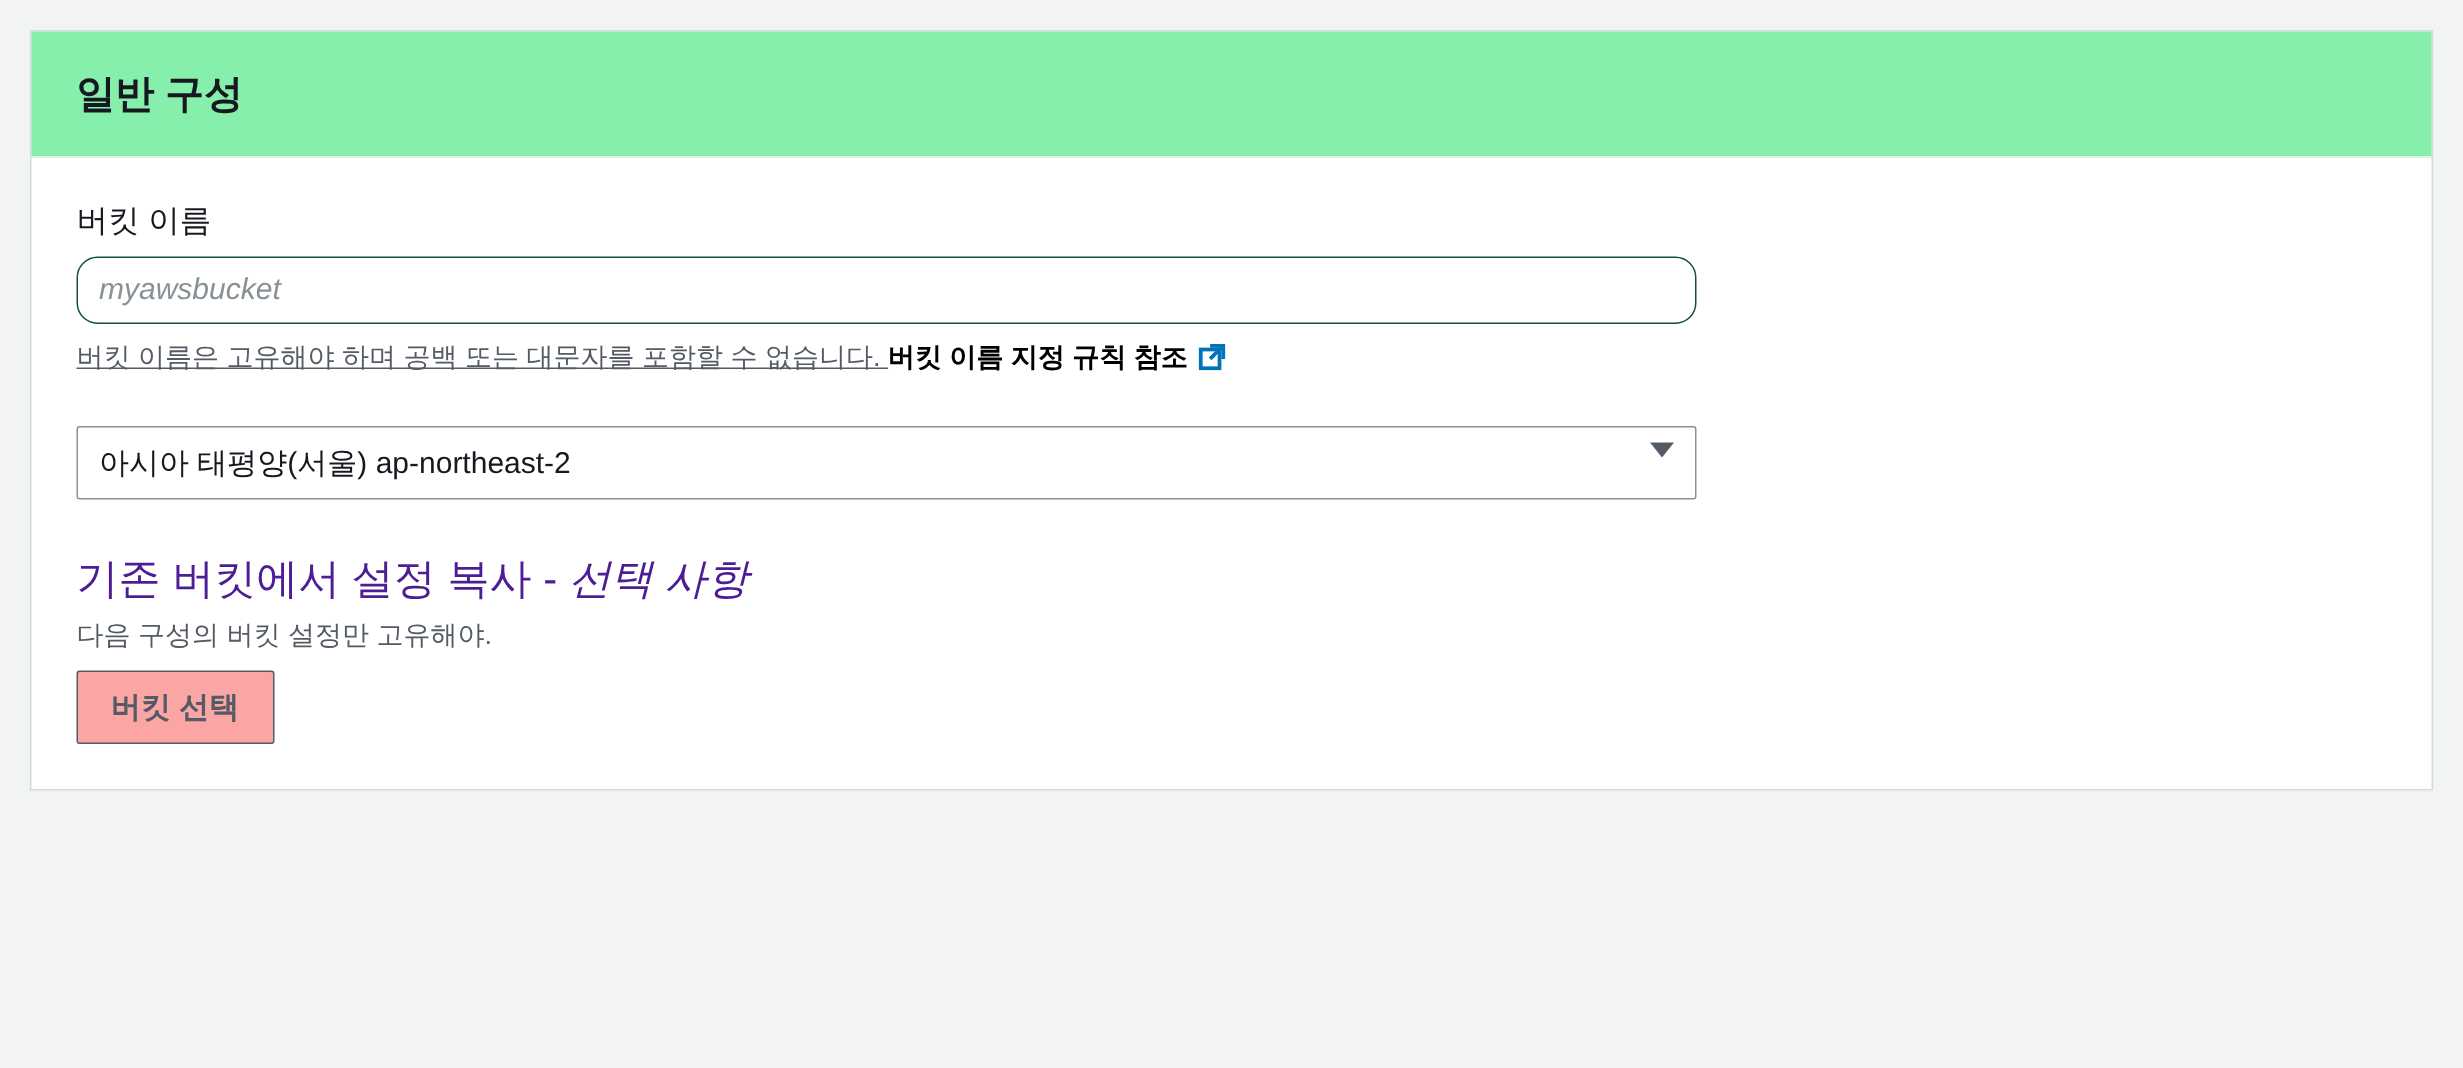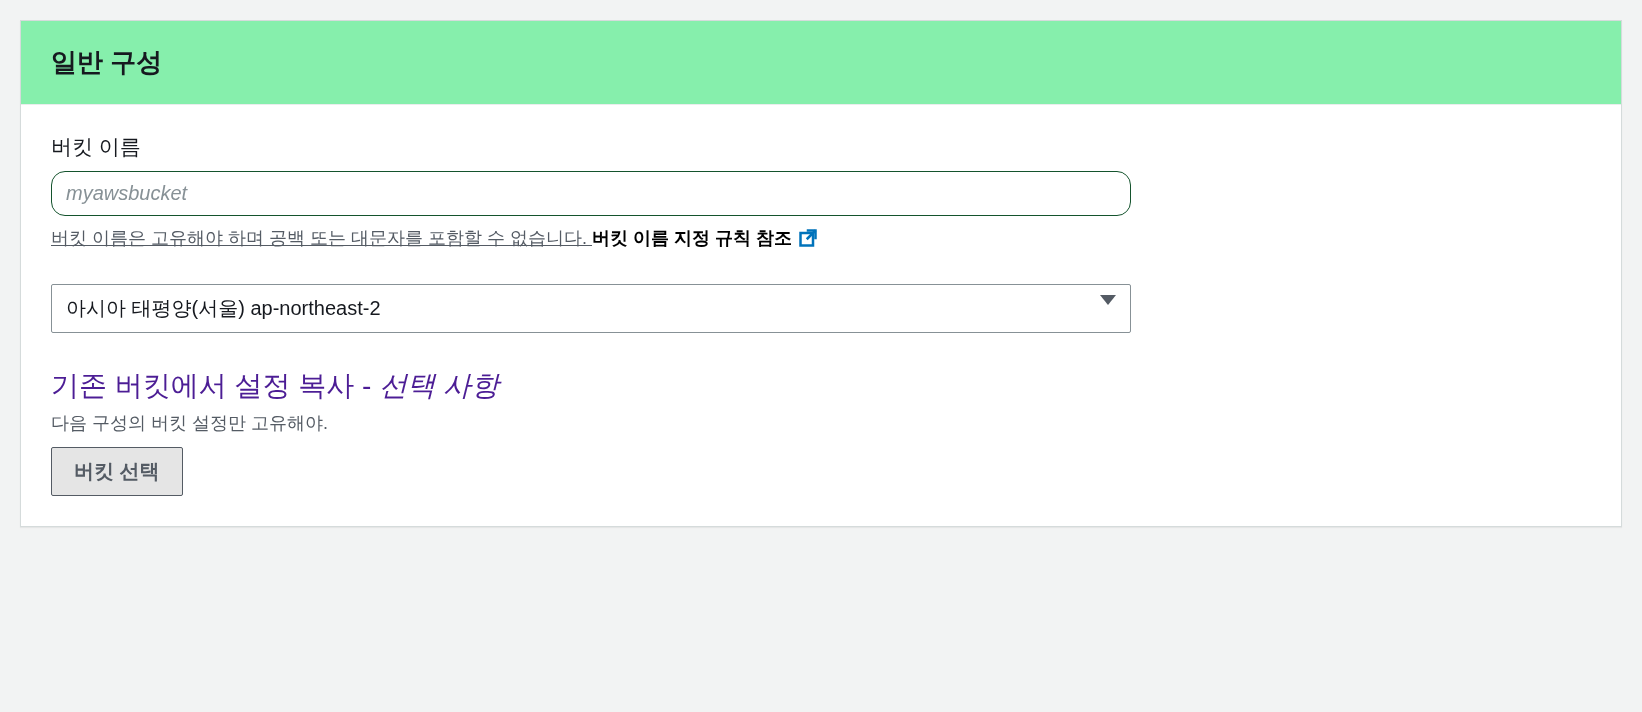--- a/index.html
+++ b/index.html
@@ -112,21 +112,21 @@
       font-size: 18px;
       color: #545b64;
       margin-bottom: 12px;
     }
     .button {
       display: inline-block;
       padding: 10px 22px;
       font-size: 20px;
       font-weight: 700;
       color: #545b64;
-      background: #e5e5e5;
+      background: #fca5a5;
       border: 1px solid #545b64;
       border-radius: 2px;
       cursor: pointer;
     }
   </style>
 </head>
 <body>
 
 <div class="panel">
   <div class="panel-header">

